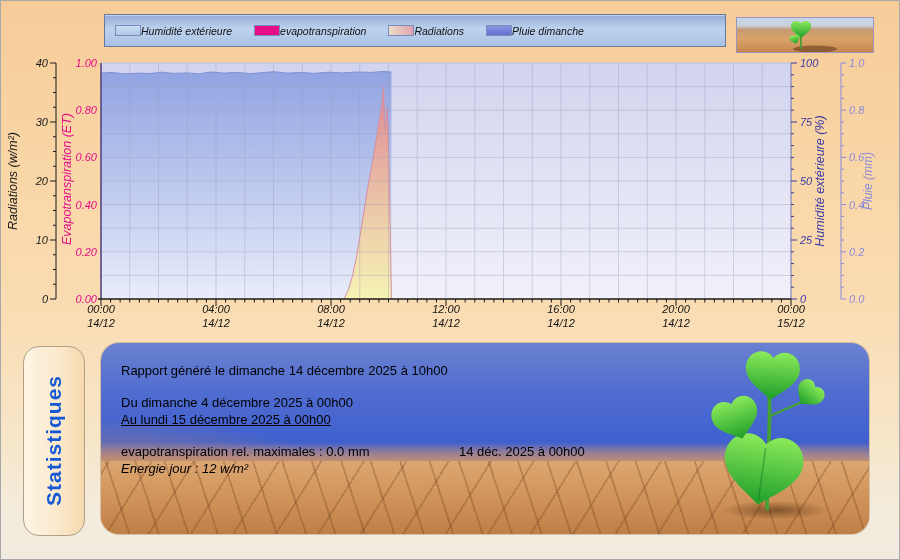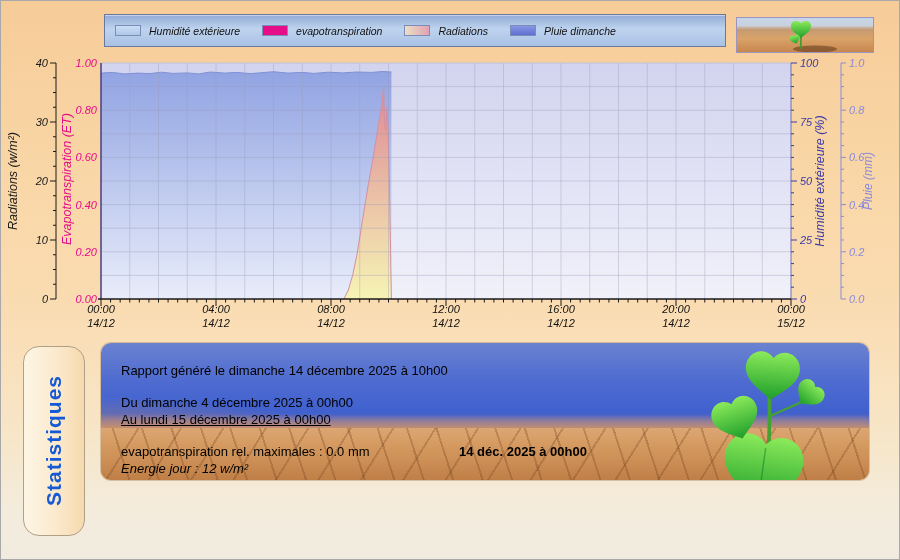--- a/index.html
+++ b/index.html
@@ -4,58 +4,58 @@
 <style>
   html,body{margin:0;padding:0;}
   body{font-family:"Liberation Sans",sans-serif;}
   .page{position:relative;width:898px;height:558px;border:1px solid #a8a8a8;overflow:hidden;
     background:linear-gradient(180deg,#f6cc99 0%,#f9d6a6 30%,#fadcb2 55%,#f7e6c8 78%,#f3ecdd 92%,#f1ebdf 100%);}
   
   .legend{position:absolute;left:103px;top:13px;width:622px;height:33px;box-sizing:border-box;
     border:1px solid #6878a0;display:flex;align-items:center;padding-left:10px;gap:22px;
     background:linear-gradient(180deg,#93abd6 0%,#bed3ee 45%,#a9c1e4 100%);
     box-shadow:inset 0 1px 0 rgba(255,255,255,.45);}
-  .legend-item{display:flex;align-items:center;gap:8px;}
+  .legend-item{display:flex;align-items:center;}
   .legend-swatch{width:26px;height:11px;border:1px solid #7c8cb8;box-sizing:border-box;}
   .legend-label{font-size:10.5px;font-style:italic;color:#101010;white-space:nowrap;}
   
   .thumb{position:absolute;left:735px;top:16px;width:138px;height:36px;box-sizing:border-box;
     border:1px solid #9c94be;overflow:hidden;
     background:linear-gradient(180deg,#c6d6e8 0%,#c9d2de 22%,#c49a72 34%,#d9a369 60%,#c8874e 100%);}
   .thumb svg{position:absolute;left:0;top:0;}
   
   #chart-svg{position:absolute;left:0;top:0;pointer-events:none;}
   #chart-svg text{font-family:"Liberation Sans",sans-serif;font-style:italic;}
   
   .stats-tab{position:absolute;left:22px;top:345px;width:62px;height:190px;box-sizing:border-box;
     border:1px solid #b0a088;border-radius:16px;
     background:linear-gradient(90deg,#fdf5e4 0%,#fbe9cc 55%,#f6d9ae 100%);
     display:flex;align-items:center;justify-content:center;}
   .stats-tab span{writing-mode:vertical-rl;transform:rotate(180deg);
     font-weight:bold;font-size:21px;color:#1659d6;letter-spacing:1px;}
-  .stats-panel{position:absolute;left:100px;top:342px;width:768px;height:137px;border-radius:10px;
+  .stats-panel{position:absolute;left:100px;top:342px;width:768px;height:191px;border-radius:18px;
     overflow:hidden;box-shadow:0 0 0 1px rgba(150,120,90,.35);}
   .sp-sky{position:absolute;inset:0;
     background:
       radial-gradient(ellipse 62% 85% at 0% 92%, rgba(232,152,82,.92), rgba(232,152,82,0) 62%),
       linear-gradient(180deg,#6a82d0 0%,#4e6bd0 28%,#3f60ce 52%,#8a7fb0 59%,#c9906a 63%,#d99e6c 68%,#d79a66 100%);}
   .sp-haze{position:absolute;left:0;right:0;bottom:35%;height:10%;
     background:linear-gradient(180deg,rgba(150,120,140,.55),rgba(210,150,100,.8));filter:blur(3px);}
   .sp-sand{position:absolute;left:0;right:0;bottom:0;height:38%;
     background:
       repeating-linear-gradient(72deg, transparent 0 26px, rgba(115,65,28,.30) 26px 28px),
       repeating-linear-gradient(-58deg, transparent 0 34px, rgba(105,58,24,.26) 34px 36px),
       linear-gradient(180deg,#dca673 0%,#d4995f 35%,#ca8c52 70%,#bf7f47 100%);}
   .sp-plant{position:absolute;left:545px;top:8px;width:225px;height:178px;}
   .stats-text div{position:absolute;font-size:13px;color:#000;white-space:nowrap;}
   .st-l1{left:20px;top:20px;}
   .st-l2{left:20px;top:52px;}
   .st-l3{left:20px;top:69px;text-decoration:underline;}
   .st-l4{left:20px;top:101px;}
-  .st-l4b{left:358px;top:101px;font-weight:bold;}
+  .st-l4b{left:358px;top:101px;}
   .st-l5{left:20px;top:118px;font-style:italic;}
 </style>
 </head>
 <body>
 
 <div class="page">
 
   <svg id="chart-svg" width="900" height="335" viewBox="0 0 900 335">
       <defs>
         <linearGradient id="gPlot" x1="0" y1="0" x2="0" y2="1">

